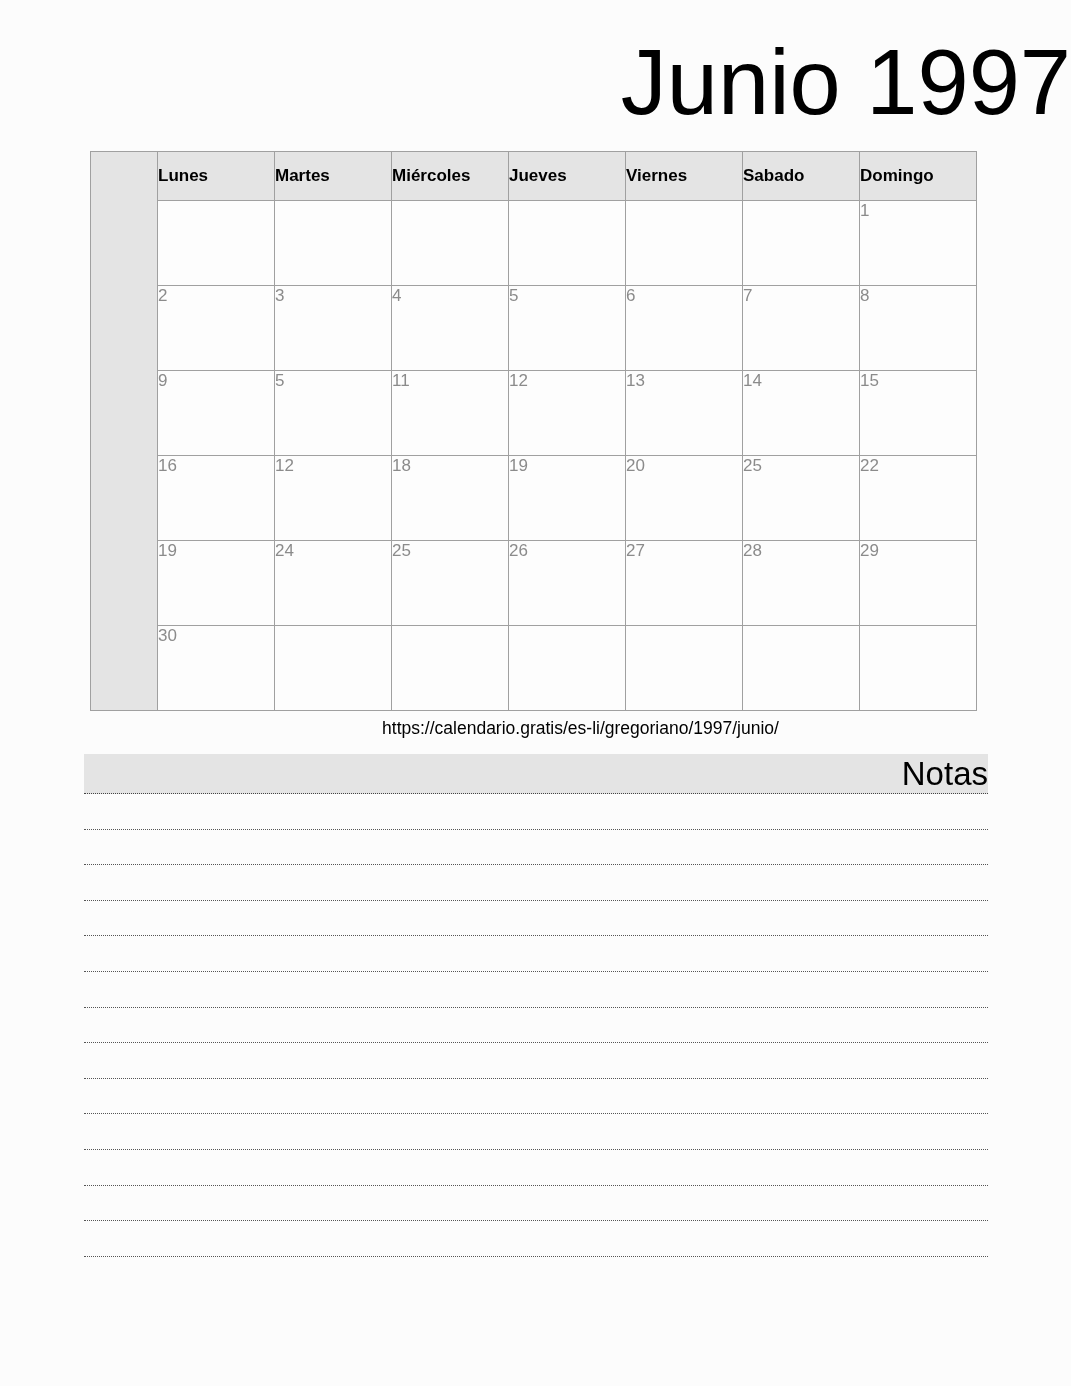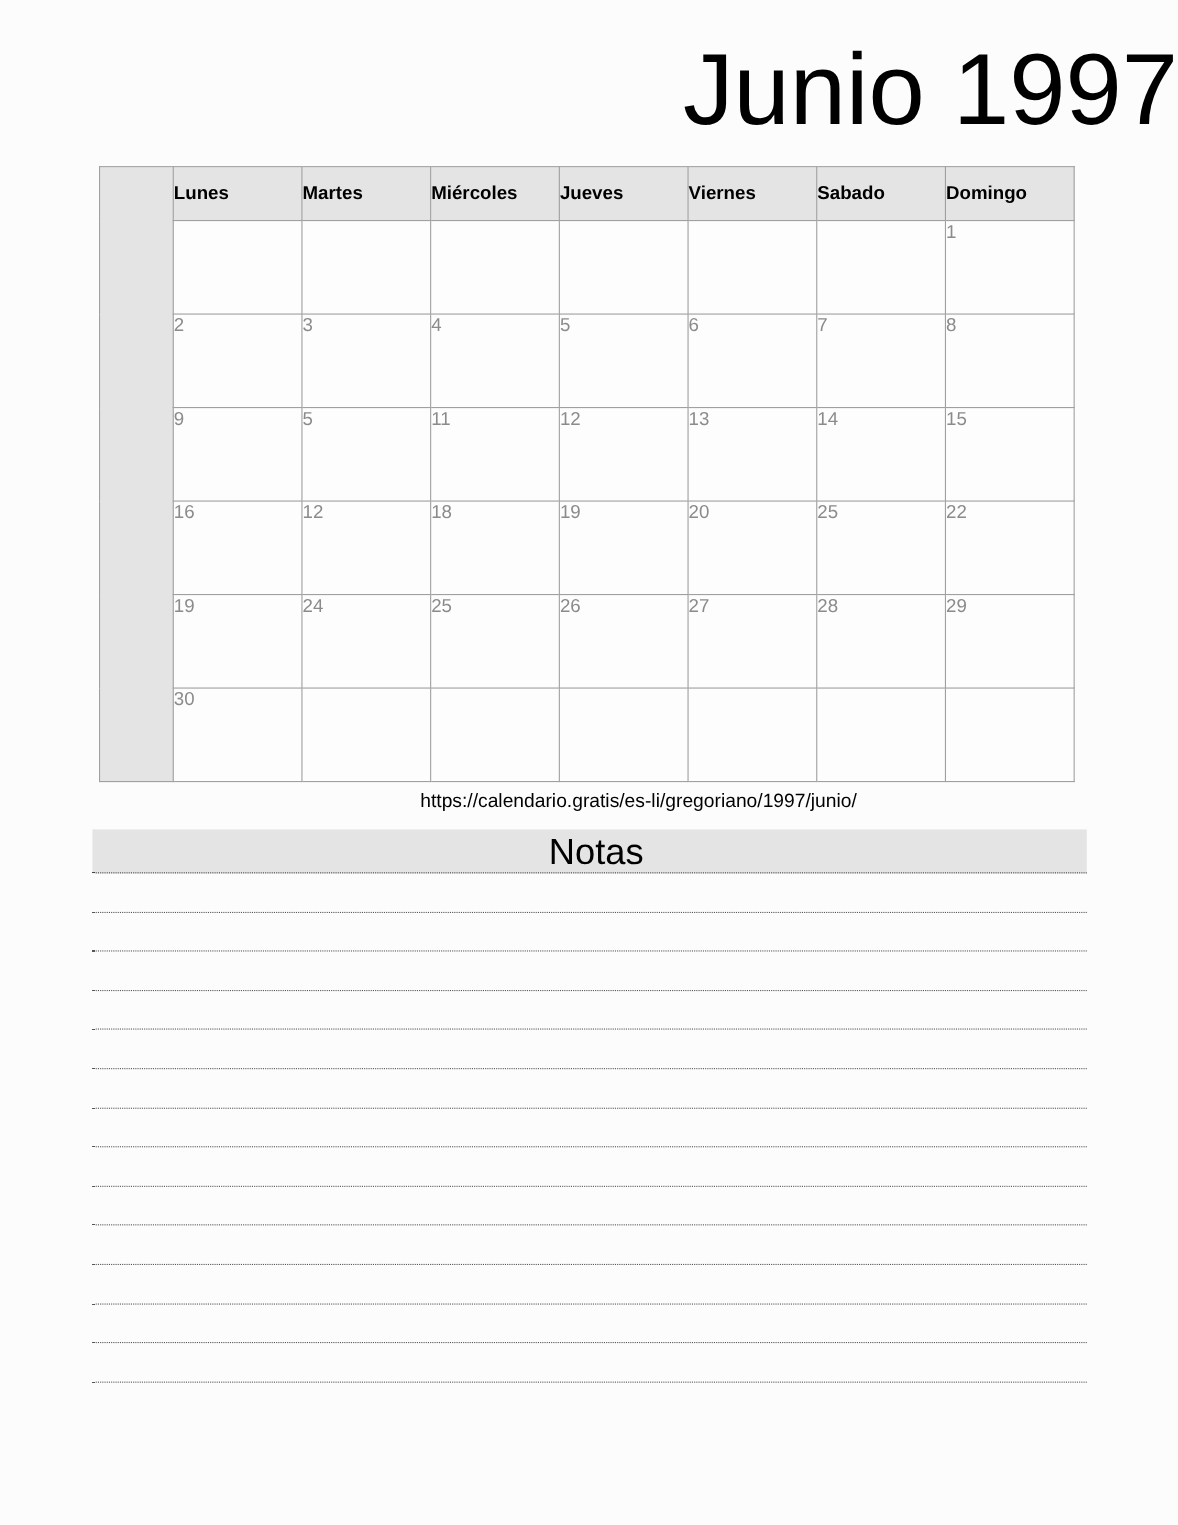--- a/index.html
+++ b/index.html
@@ -71,21 +71,21 @@
 
   
   .notes {
     margin: 15px 0 0 84px;
     width: 904px;
   }
   .notes-header {
     background: #e4e4e4;
     height: 40px;
     line-height: 40px;
-    text-align: center;
+    text-align: right;
     font-size: 33px;
     color: #000;
     border-bottom: 1px dotted #444;
     padding-left: 12px;
   }
   .note-line {
     height: 35.6px;
     border-bottom: 1px dotted #555;
   }
 </style>

